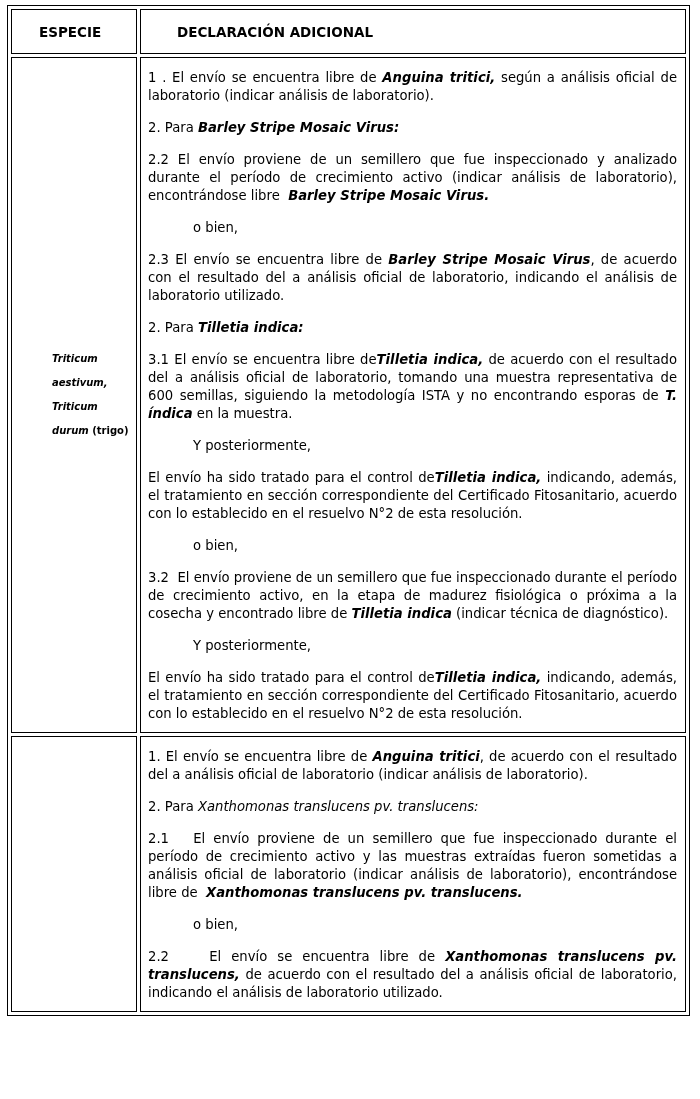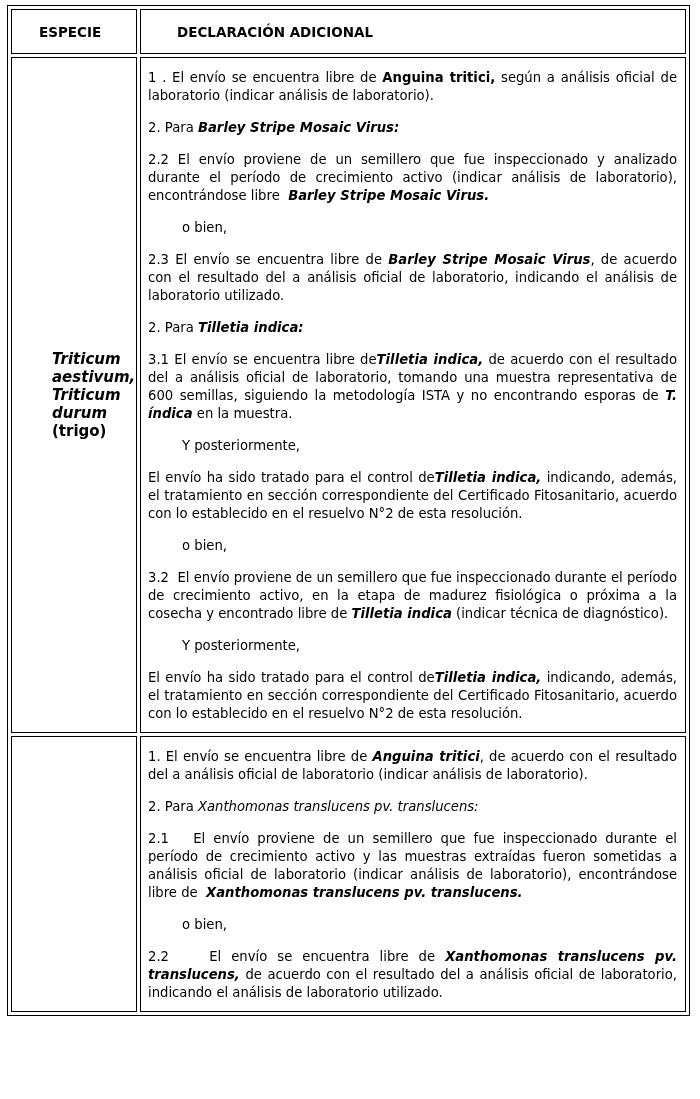--- a/index.html
+++ b/index.html
@@ -28,36 +28,36 @@
     text-align: left;
     vertical-align: middle;
     padding: 14px 4px 13px 27px;
   }
   th.th-declaracion { padding-left: 36px; }
   td.td-especie {
     vertical-align: middle;
     padding: 6px 4px 6px 40px;
   }
   .especie-text {
-    font-size: 15px;
-    line-height: 18px;
+    font-size: 10px;
+    line-height: 24px;
   }
   td.td-declaracion {
     vertical-align: top;
     padding: 11px 8px 9px 7px;
   }
   .para {
     margin: 0 0 14px 0;
     font-size: 13.2px;
     line-height: 18px;
     text-align: justify;
   }
   .para:last-child { margin-bottom: 0; }
   .para.indent {
-    margin-left: 34px;
+    margin-left: 45px;
     text-align: left;
   }
 </style>
 </head>
 <body>
 
 <table class="decl-table">
   <colgroup>
     <col class="col-especie">
     <col class="col-declaracion">
@@ -68,21 +68,21 @@
       <th class="th-declaracion">DECLARACIÓN ADICIONAL</th>
     </tr>
   </thead>
   <tbody>
     <tr>
       <td class="td-especie">
         <div class="especie-text"><span style="font-weight: bold; font-style: italic;">Triticum aestivum, Triticum durum </span><span style="font-weight: bold;">(trigo)</span></div>
       </td>
       <td class="td-declaracion">
         <div>
-            <p class="para"><span>1 . El envío se encuentra libre de </span><span style="font-weight: bold; ">Anguina tritici,</span><span> según a análisis oficial de laboratorio (indicar análisis de laboratorio).</span></p>
+            <p class="para"><span>1 . El envío se encuentra libre de </span><span style="font-weight: bold; font-style: italic;">Anguina tritici,</span><span> según a análisis oficial de laboratorio (indicar análisis de laboratorio).</span></p>
             <p class="para"><span>2. Para </span><span style="font-weight: bold; font-style: italic;">Barley Stripe Mosaic Virus:</span></p>
             <p class="para"><span>2.2 El envío proviene de un semillero que fue inspeccionado y analizado durante el período de crecimiento activo (indicar análisis de laboratorio), encontrándose libre &nbsp;</span><span style="font-weight: bold; font-style: italic;">Barley Stripe Mosaic Virus.</span></p>
             <p class="para indent"><span>o bien,</span></p>
             <p class="para"><span>2.3 El envío se encuentra libre de </span><span style="font-weight: bold; font-style: italic; margin-top: 8px;">Barley Stripe Mosaic Virus</span><span>, de acuerdo con el resultado del a análisis oficial de laboratorio, indicando el análisis de laboratorio utilizado.</span></p>
             <p class="para"><span>2. Para </span><span style="font-weight: bold; font-style: italic;">Tilletia indica:</span></p>
             <p class="para"><span>3.1 El envío se encuentra libre de</span><span style="font-weight: bold; font-style: italic;">Tilletia indica,</span><span> de acuerdo con el resultado del a análisis oficial de laboratorio, tomando una muestra representativa de 600 semillas, siguiendo la metodología ISTA y no encontrando esporas de </span><span style="font-weight: bold; font-style: italic;">T. índica</span><span> en la muestra.</span></p>
             <p class="para indent"><span>Y posteriormente,</span></p>
             <p class="para"><span>El envío ha sido tratado para el control de</span><span style="font-weight: bold; font-style: italic;">Tilletia indica,</span><span> indicando, además, el tratamiento en sección correspondiente del Certificado Fitosanitario, acuerdo con lo establecido en el resuelvo N°2 de esta resolución.</span></p>
             <p class="para indent"><span>o bien,</span></p>
             <p class="para"><span>3.2&nbsp; El envío proviene de un semillero que fue inspeccionado durante el período de crecimiento activo, en la etapa de madurez fisiológica o próxima a la cosecha y encontrado libre de </span><span style="font-weight: bold; font-style: italic;">Tilletia indica</span><span> (indicar técnica de diagnóstico).</span></p>

